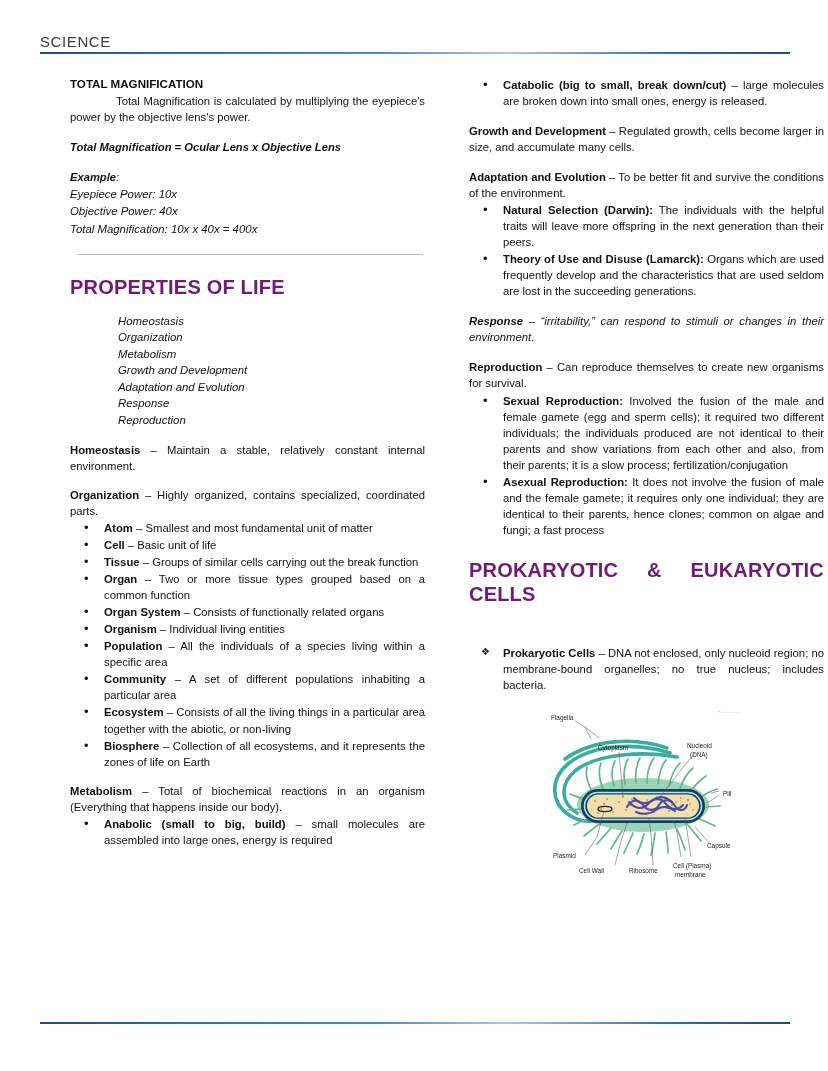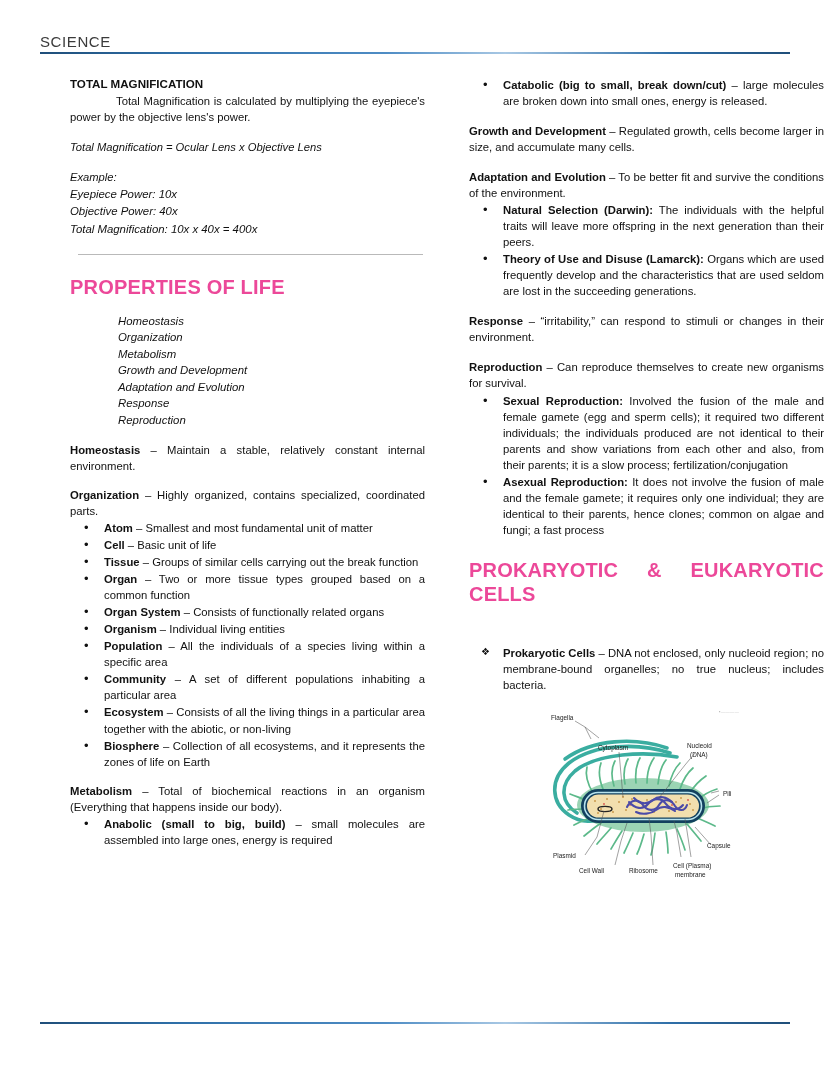--- a/index.html
+++ b/index.html
@@ -76,36 +76,36 @@
   .h-sub {
     font-weight: bold;
     font-size: 11.6px;
     margin-bottom: 1px;
   }
 
   .indent-first { text-indent: 46px; }
 
   .ital-bold {
     font-style: italic;
-    font-weight: normal;
+    font-weight: bold;
     font-size: 11.2px;
   }
   .ital { font-style: italic; font-size: 11.4px; }
 
   .example-lines { font-style: italic; font-size: 11.4px; line-height: 1.5; }
 
   .divider {
     margin: 16px 0 0 8px;
     width: 345px;
     height: 1px;
     background: #b9b9b9;
   }
 
   h2.section {
-    color: #ec4899;
+    color: #701a75;
     font-size: 20px;
     font-weight: bold;
     letter-spacing: 0.2px;
     margin: 20px 0 14px 0;
     line-height: 1.22;
   }
   h2.section.justify { text-align: justify; }
   h2.section.justify::after {
     content: "";
     display: inline-block;
@@ -250,21 +250,21 @@
 
     <p class="j" style="margin-top:14px;"><span class="term">Growth and Development</span><span> – Regulated growth, cells become larger in size, and accumulate many cells.</span></p>
 
     <p class="j" style="margin-top:14px;"><span class="term">Adaptation and Evolution</span><span> – To be better fit and survive the conditions of the environment.</span></p>
 
     <ul class="bul">
       <li><span class="term">Natural Selection (Darwin):</span><span> The individuals with the helpful traits will leave more offspring in the next generation than their peers.</span></li>
       <li><span class="term">Theory of Use and Disuse (Lamarck):</span><span> Organs which are used frequently develop and the characteristics that are used seldom are lost in the succeeding generations.</span></li>
     </ul>
 
-    <p class="j" style="margin-top:14px;"><span class="term">Response</span><span> – “irritability,” can respond to stimuli or changes in their environment.</span></p>
+    <p class="j" style="margin-top:14px;font-style:italic;"><span class="term">Response</span><span> – “irritability,” can respond to stimuli or changes in their environment.</span></p>
 
     <p class="j" style="margin-top:14px;"><span class="term">Reproduction</span><span> – Can reproduce themselves to create new organisms for survival.</span></p>
 
     <ul class="bul">
       <li><span class="term">Sexual Reproduction:</span><span> Involved the fusion of the male and female gamete (egg and sperm cells); it required two different individuals; the individuals produced are not identical to their parents and show variations from each other and also, from their parents; it is a slow process; fertilization/conjugation</span></li>
       <li><span class="term">Asexual Reproduction:</span><span> It does not involve the fusion of male and the female gamete; it requires only one individual; they are identical to their parents, hence clones; common on algae and fungi; a fast process</span></li>
     </ul>
 
     <h2 class="section justify">PROKARYOTIC &amp; EUKARYOTIC CELLS</h2>
 

